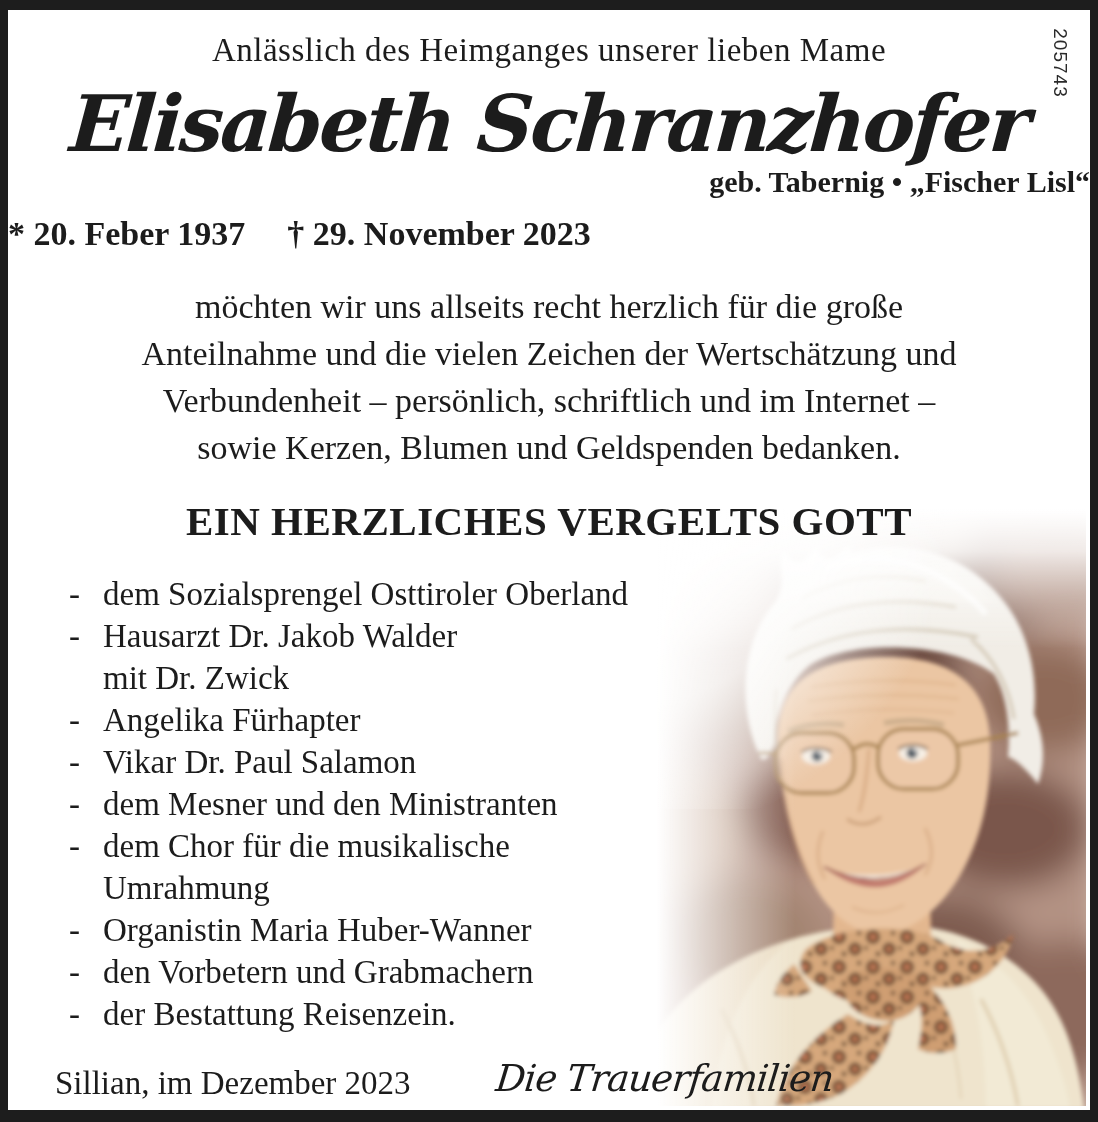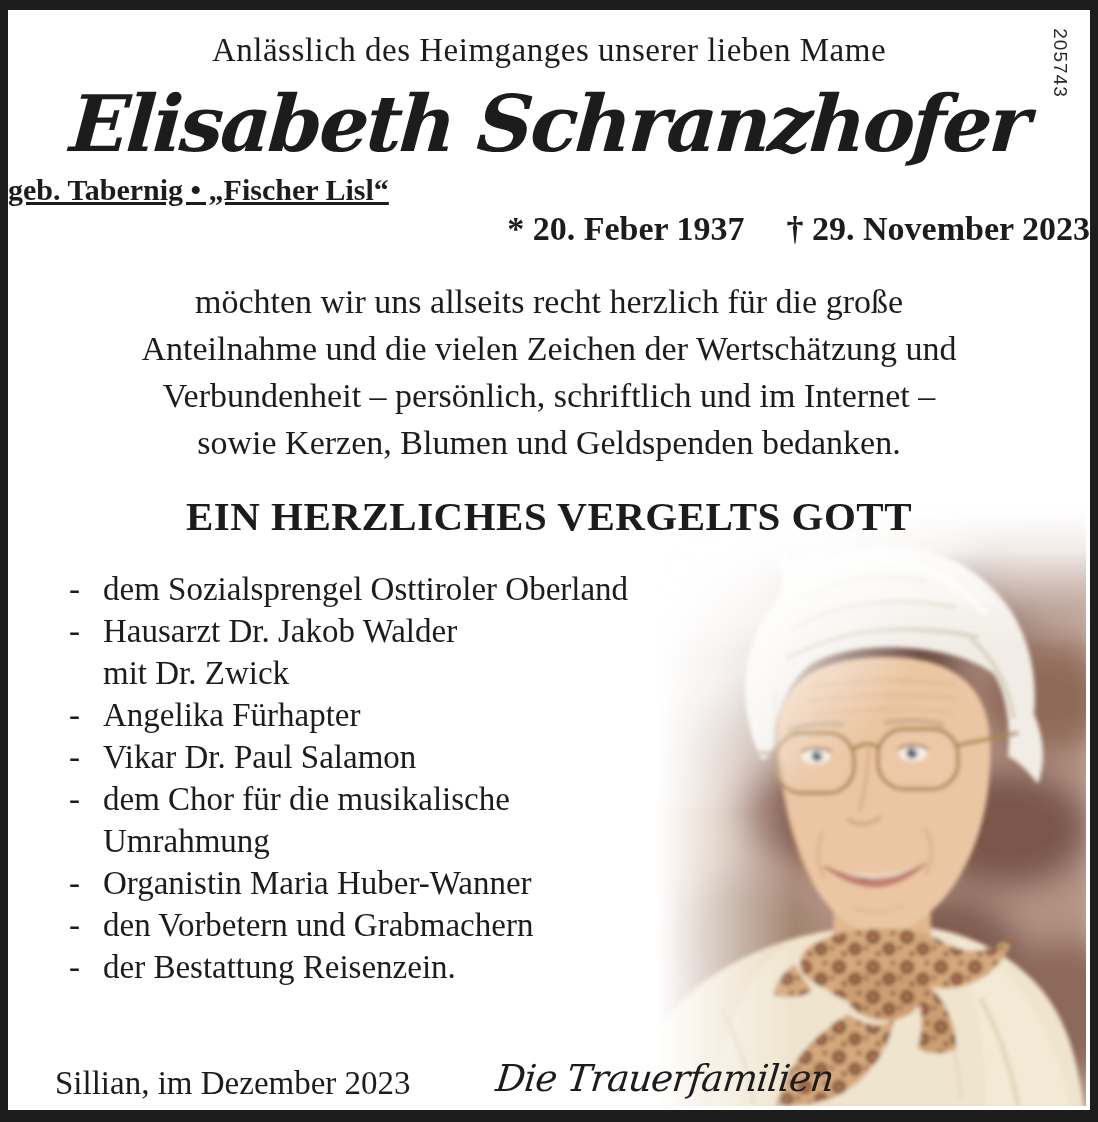--- a/index.html
+++ b/index.html
@@ -43,25 +43,25 @@
   }
   .name{
     margin-top:14px;text-align:center;
     font-family:"DejaVu Serif", serif;
     font-style:italic;font-weight:bold;
     font-size:78px;letter-spacing:-3px;
     transform:skewX(-4deg);
     line-height:1.05;
   }
   .maiden{
-    margin-top:8px;text-align:left;
-    font-weight:bold;font-size:30px;text-decoration:underline;
+    text-align:right;
+    font-weight:bold;font-size:30px;
   }
   .dates{
-    margin-top:3px;text-align:right;
+    margin-top:16px;text-align:left;
     font-weight:bold;font-size:34px;
   }
   .dates .gap{display:inline-block;width:42px;}
   .message{
     margin-top:30px;text-align:center;
     font-size:34px;line-height:47px;
   }
   .heading{
     margin-top:26px;text-align:center;
     font-weight:bold;font-size:41px;letter-spacing:.5px;
@@ -244,20 +244,21 @@
       </div>
 
       <div class="heading">EIN HERZLICHES VERGELTS GOTT</div>
 
       <div class="thanks">
         <div class="row"><span class="dash">-</span><span>dem Sozialsprengel Osttiroler Oberland</span></div>
         <div class="row"><span class="dash">-</span><span>Hausarzt Dr. Jakob Walder</span></div>
         <div class="row cont"><span>mit Dr. Zwick</span></div>
         <div class="row"><span class="dash">-</span><span>Angelika Fürhapter</span></div>
         <div class="row"><span class="dash">-</span><span>Vikar Dr. Paul Salamon</span></div>
+        <div class="row"><span class="dash">-</span><span>dem Mesner und den Ministranten</span></div>
         <div class="row"><span class="dash">-</span><span>dem Chor für die musikalische</span></div>
         <div class="row cont"><span>Umrahmung</span></div>
         <div class="row"><span class="dash">-</span><span>Organistin Maria Huber-Wanner</span></div>
         <div class="row"><span class="dash">-</span><span>den Vorbetern und Grabmachern</span></div>
         <div class="row"><span class="dash">-</span><span>der Bestattung Reisenzein.</span></div>
       </div>
 
       <div class="place-date">Sillian, im Dezember 2023</div>
       <div class="signature">Die Trauerfamilien</div>
     </div>

